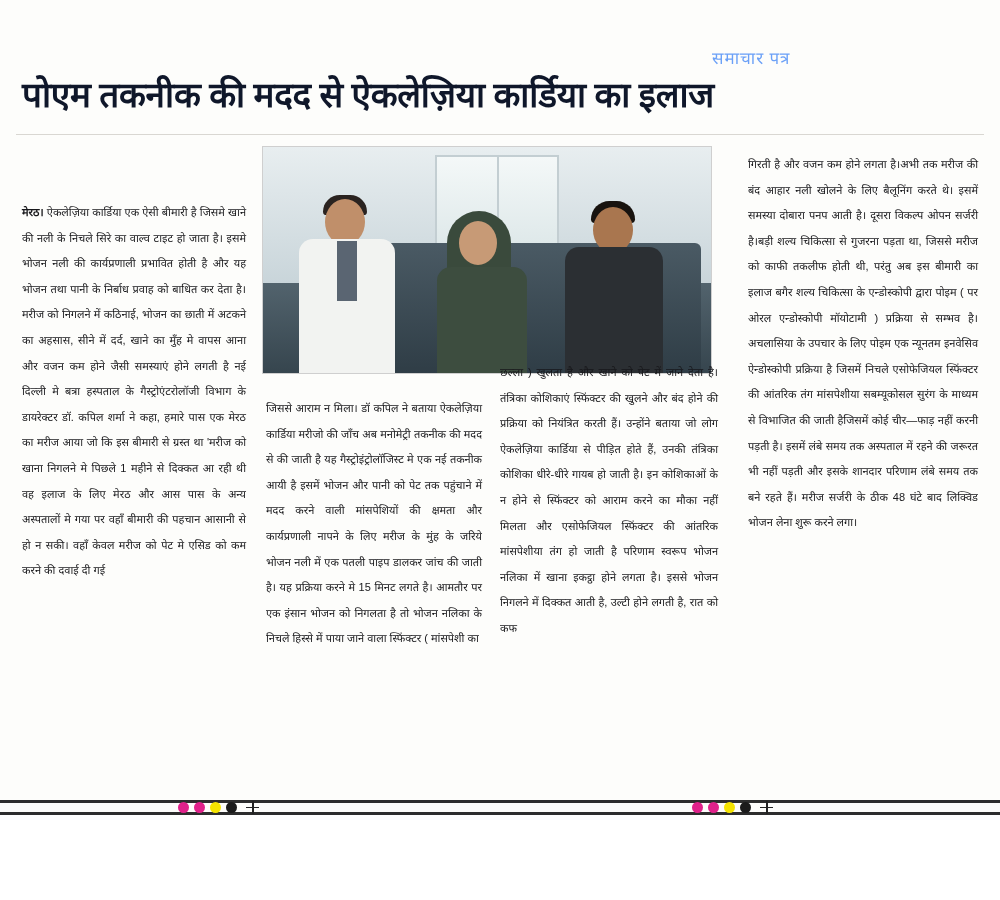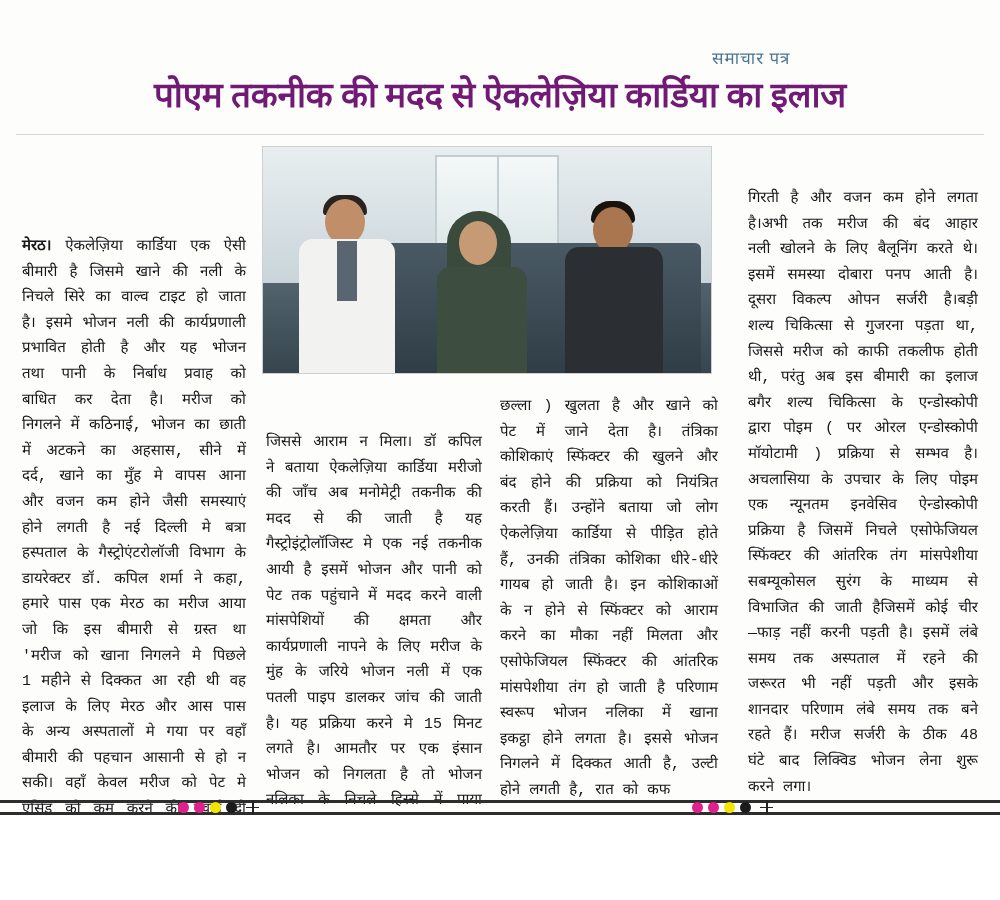--- a/index.html
+++ b/index.html
@@ -30,39 +30,38 @@
     padding: 0;
   }
   
   .masthead-strip {
     position: absolute;
     right: 18px;
     top: 46px;
     width: 270px;
     height: 22px;
     overflow: hidden;
-    color: #0c4a6e;
+    color: #3b82f6;
     font-size: 17px;
     font-family: "Liberation Serif", serif;
     letter-spacing: 1px;
     white-space: nowrap;
     opacity: 0.75;
   }
   .headline {
     position: absolute;
     left: 22px;
     top: 74px;
     width: 956px;
     font-family: "Liberation Serif", serif;
     font-weight: bold;
     font-size: 35px;
     line-height: 44px;
-    color: #701a75;
+    color: #0f172a;
     letter-spacing: -0.2px;
-    text-align: center;
   }
   .rule-top {
     position: absolute;
     left: 16px;
     top: 134px;
     width: 968px;
     height: 1px;
     background: #d9d7d2;
   }
   .photo {
@@ -128,27 +127,26 @@
   .wom .p-scarf { position:absolute; left:24px; top:6px; width:64px; height:76px; background:#3a4a3c; border-radius:32px 32px 10px 10px;}
   .wom .p-body { left: 14px; top: 62px; width: 90px; height: 110px; background:#3d4d3f; }
   
   .man { left: 290px; bottom: 0; width: 122px; height: 176px; }
   .man .p-head { left: 40px; top: 10px; width: 40px; height: 46px; background:#a9764f; }
   .man .p-hair { position:absolute; left:38px; top:4px; width:44px; height:22px; background:#18130f; border-radius:20px 20px 4px 4px;}
   .man .p-body { left: 12px; top: 50px; width: 98px; height: 128px; background:#2b2f33; }
 
   .col {
     position: absolute;
-    font-family: Liberation Mono, monospace;
-    font-size: 15px;
+    font-family: Liberation Sans, sans-serif;
+    font-size: 11px;
     line-height: 25.6px;
     color: #17171a;
     text-align: justify;
     text-justify: inter-word;
-    margin-top: 34px;
   }
   .col p { margin: 0; }
   .col .lead { font-weight: bold; }
 
   
   .col-1 { left: 22px; top: 200px; width: 224px; }
   
   .col-2 { left: 266px; top: 396px; width: 216px; }
   
   .col-3 { left: 500px; top: 360px; width: 218px; }

